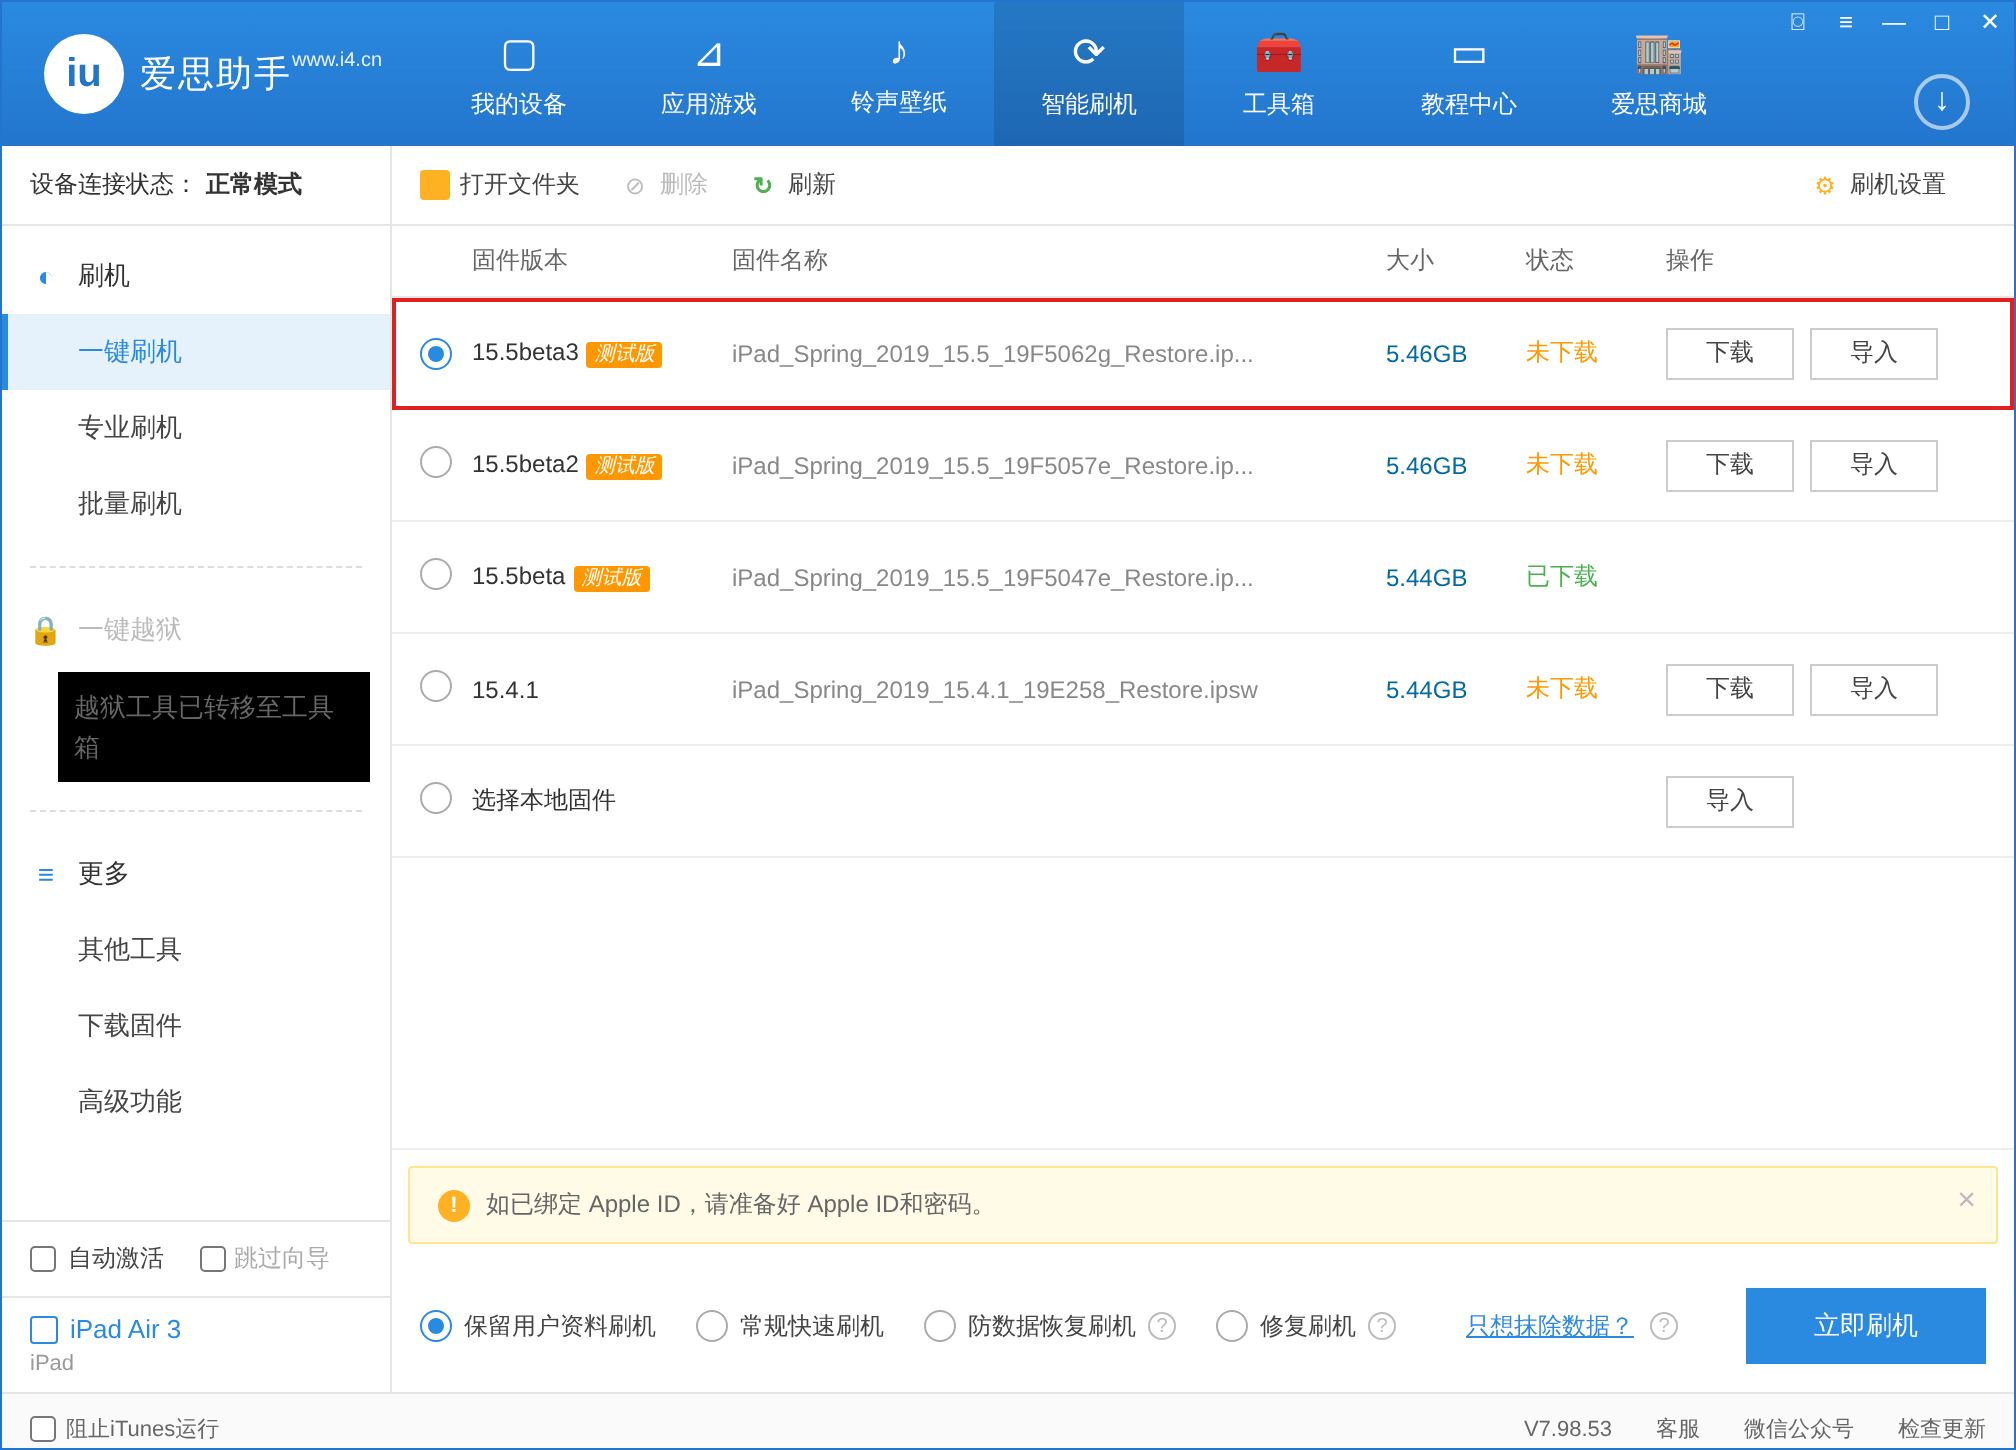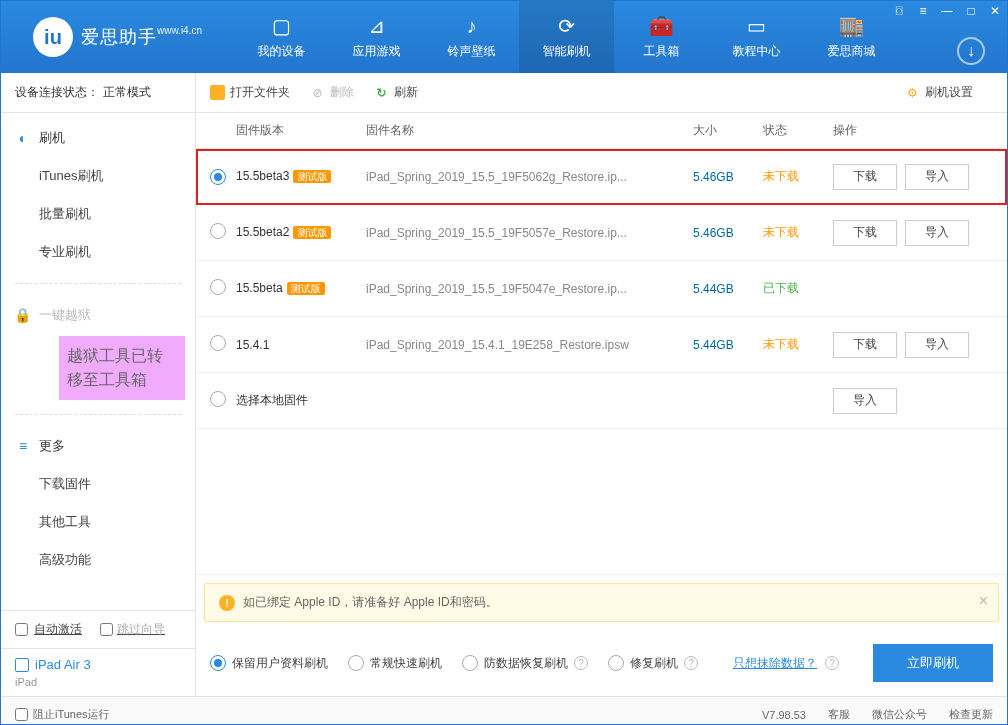--- a/index.html
+++ b/index.html
@@ -1,51 +1,51 @@
 <!DOCTYPE html>
 <html><head>
   <meta charset="utf-8">
   <style>
     * { margin: 0; padding: 0; box-sizing: border-box; font-family: "Microsoft YaHei", Arial, sans-serif; }
     body { width: 1008px; height: 725px; background: #fff; overflow: hidden; border: 1px solid #2375cc; }
     
     
     .titlebar { height: 72px; background: linear-gradient(to bottom, #2a8ae0, #2375cc); color: #fff; display: flex; align-items: center; position: relative; }
-    .logo-area { display: flex; align-items: center; padding: 0 32px; min-width: 185px; }
+    .logo-area { display: flex; align-items: center; padding: 0 21px; min-width: 185px; }
     .logo-icon { width: 40px; height: 40px; background: #fff; border-radius: 50%; display: flex; align-items: center; justify-content: center; color: #2375cc; font-weight: bold; font-size: 20px; margin-right: 8px; }
     .logo-text { display: flex; flex-direction: row; }
     .logo-title { font-size: 18px; font-weight: 500; letter-spacing: 1px; }
     .logo-sub { font-size: 10px; opacity: 0.9; }
     .nav-tabs { display: flex; flex: 1; height: 100%; }
     .nav-tab { width: 95px; display: flex; flex-direction: column; align-items: center; justify-content: center; cursor: pointer; font-size: 12px; gap: 5px; }
     .nav-tab.active { background: rgba(0,0,0,0.12); }
     .nav-tab-icon { font-size: 20px; }
     .window-controls { position: absolute; top: 0; right: 0; display: flex; }
     .window-btn { width: 24px; height: 20px; display: flex; align-items: center; justify-content: center; cursor: pointer; font-size: 12px; }
     .download-badge { position: absolute; right: 22px; top: 36px; width: 28px; height: 28px; border: 2px solid rgba(255,255,255,0.6); border-radius: 50%; display: flex; align-items: center; justify-content: center; }
     
     
     .content { display: flex; height: calc(100% - 72px - 28px); }
     
     
     .sidebar { width: 195px; border-right: 1px solid #e5e5e5; display: flex; flex-direction: column; background: #fff; justify-content: space-between; }
     .device-status { height: 40px; border-bottom: 1px solid #e5e5e5; display: flex; align-items: center; padding: 0 14px; font-size: 12px; color: #333; }
-    .device-status b { font-weight: normal; margin-left: 4px; }
+    .device-status b { font-weight: bold; margin-left: 4px; }
     .side-section { padding: 6px 0; }
     .side-header { display: flex; align-items: center; padding: 10px 14px; font-size: 13px; color: #333; cursor: pointer; gap: 8px; }
     .side-header-icon { width: 16px; height: 16px; display: inline-flex; align-items: center; justify-content: center; color: #2a8ae0; font-size: 14px; }
     .side-header.disabled { color: #bbb; }
     .side-header.disabled .side-header-icon { color: #ccc; }
     .side-item { padding: 10px 14px 10px 38px; font-size: 13px; color: #444; cursor: pointer; }
     .side-item.active { background: #e6f2fb; color: #2a8ae0; border-left: 3px solid #2a8ae0; padding-left: 35px; }
-    .side-notice { margin: 2px 10px 2px 58px; padding: 8px; background: #f0abfc; font-size: 16px; color: #666; line-height: 1.5; }
+    .side-notice { margin: 2px 10px 2px 28px; padding: 8px; background: #000000; font-size: 13px; color: #666; line-height: 1.5; }
     .side-hr { border: none; border-top: 1px dashed #ddd; margin: 6px 14px; }
     
     .sidebar-bottom { margin-top: auto; border-top: 1px solid #e5e5e5; }
-    .auto-row { display: flex; align-items: center; padding: 10px 14px; gap: 6px; font-size: 12px; color: #444; text-decoration: underline; }
+    .auto-row { display: flex; align-items: center; padding: 10px 14px; gap: 6px; font-size: 12px; color: #444; }
     .auto-row input[type=checkbox] { width: 13px; height: 13px; }
     .auto-row .jump { color: #aaa; margin-left: 12px; display: flex; align-items: center; gap: 4px; }
     .device-info { padding: 8px 14px; border-top: 1px solid #e5e5e5; }
     .device-name { color: #2a8ae0; font-size: 13px; display: flex; align-items: center; gap: 6px; }
     .device-icon { width: 14px; height: 14px; border: 1.5px solid #2a8ae0; border-radius: 2px; display: inline-block; }
     .device-cap { display: inline-block; border: 1px solid #ccc; font-size: 10px; padding: 0 4px; color: #888; margin-left: 4px; border-radius: 2px; }
     .device-type { color: #999; font-size: 11px; margin-top: 4px; }
     
     
     .main { flex: 1; display: flex; flex-direction: column; overflow: hidden; }
@@ -69,21 +69,21 @@
     .col-ops { width: 160px; }
     
     
     .rows { }
     .row { height: 56px; border-bottom: 1px solid #eee; display: flex; align-items: center; padding: 0 14px; font-size: 12px; position: relative; }
     .row.highlighted { outline: 2px solid #e02020; outline-offset: -2px; }
     .radio { width: 16px; height: 16px; border: 1.5px solid #aaa; border-radius: 50%; display: inline-flex; align-items: center; justify-content: center; }
     .radio.checked { border-color: #2a8ae0; }
     .radio.checked::after { content: ''; width: 8px; height: 8px; background: #2a8ae0; border-radius: 50%; }
     .ver-text { color: #333; }
-    .beta-tag { background: #ff9800; color: #fff; font-size: 10px; padding: 1px 4px; border-radius: 2px; margin-left: 4px; }
+    .beta-tag { background: #ff9800; color: #fff; font-size: 10px; padding: 1px 4px; border-radius: 2px; margin-left: 4px; font-style: italic; }
     .name-text { color: #888; }
     .size-text { color: #0369a1; }
     .status-orange { color: #ff9800; }
     .status-green { color: #4caf50; }
     .op-btn { width: 64px; height: 26px; border: 1px solid #ccc; background: #fff; font-size: 12px; color: #444; cursor: pointer; margin-right: 8px; }
     
     
     .bottom-area { margin-top: auto; border-top: 1px solid #eee; }
     .alert-bar { background: #fffbe6; border: 1px solid #ffe58f; padding: 10px 14px; font-size: 12px; color: #666; display: flex; align-items: center; margin: 8px; border-radius: 2px; position: relative; }
     .alert-icon { width: 16px; height: 16px; background: #ffb124; border-radius: 50%; color: #fff; display: inline-flex; align-items: center; justify-content: center; font-weight: bold; margin-right: 8px; font-size: 11px; }
@@ -157,40 +157,40 @@
     <div class="device-status">
       <span>设备连接状态：</span>
       <b>正常模式</b>
     </div>
 
     <div class="side-section">
       <div class="side-header">
         <span class="side-header-icon">◐</span>
         <span>刷机</span>
       </div>
-      <div class="side-item">iTunes刷机</div>
+      <div class="side-item active">一键刷机</div>
+      <div class="side-item">专业刷机</div>
       <div class="side-item">批量刷机</div>
-      <div class="side-item">专业刷机</div>
     </div>
     <hr class="side-hr">
     <div class="side-section">
       <div class="side-header disabled">
         <span class="side-header-icon">🔒</span>
         <span>一键越狱</span>
       </div>
       <div class="side-notice">越狱工具已转移至工具箱</div>
     </div>
     <hr class="side-hr">
     <div class="side-section">
       <div class="side-header">
         <span class="side-header-icon">≡</span>
         <span>更多</span>
       </div>
+      <div class="side-item">其他工具</div>
       <div class="side-item">下载固件</div>
-      <div class="side-item">其他工具</div>
       <div class="side-item">高级功能</div>
     </div>
 
     <div class="sidebar-bottom">
       <div class="auto-row">
         <input type="checkbox" style="">
         <span>自动激活</span>
         <span class="jump">
           <input type="checkbox" style="">
           <span>跳过向导</span>

